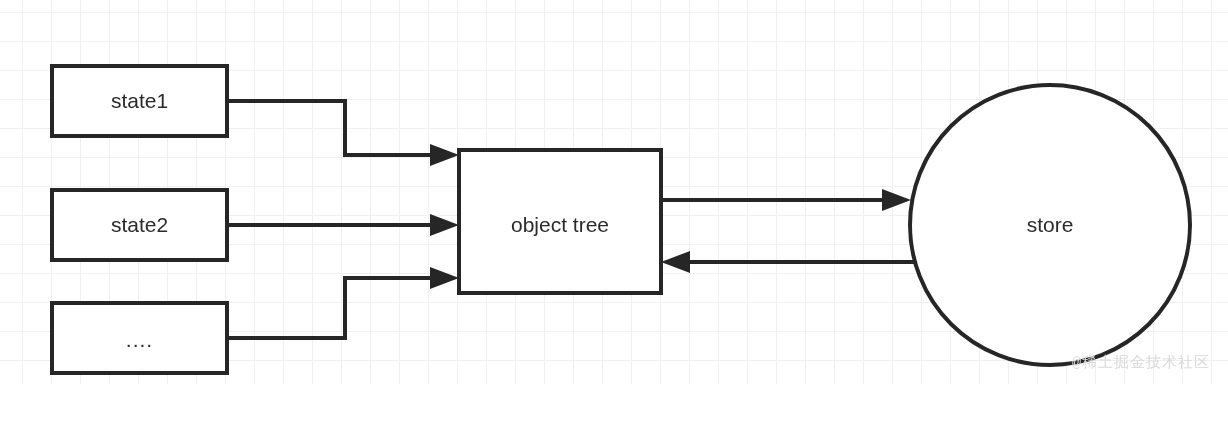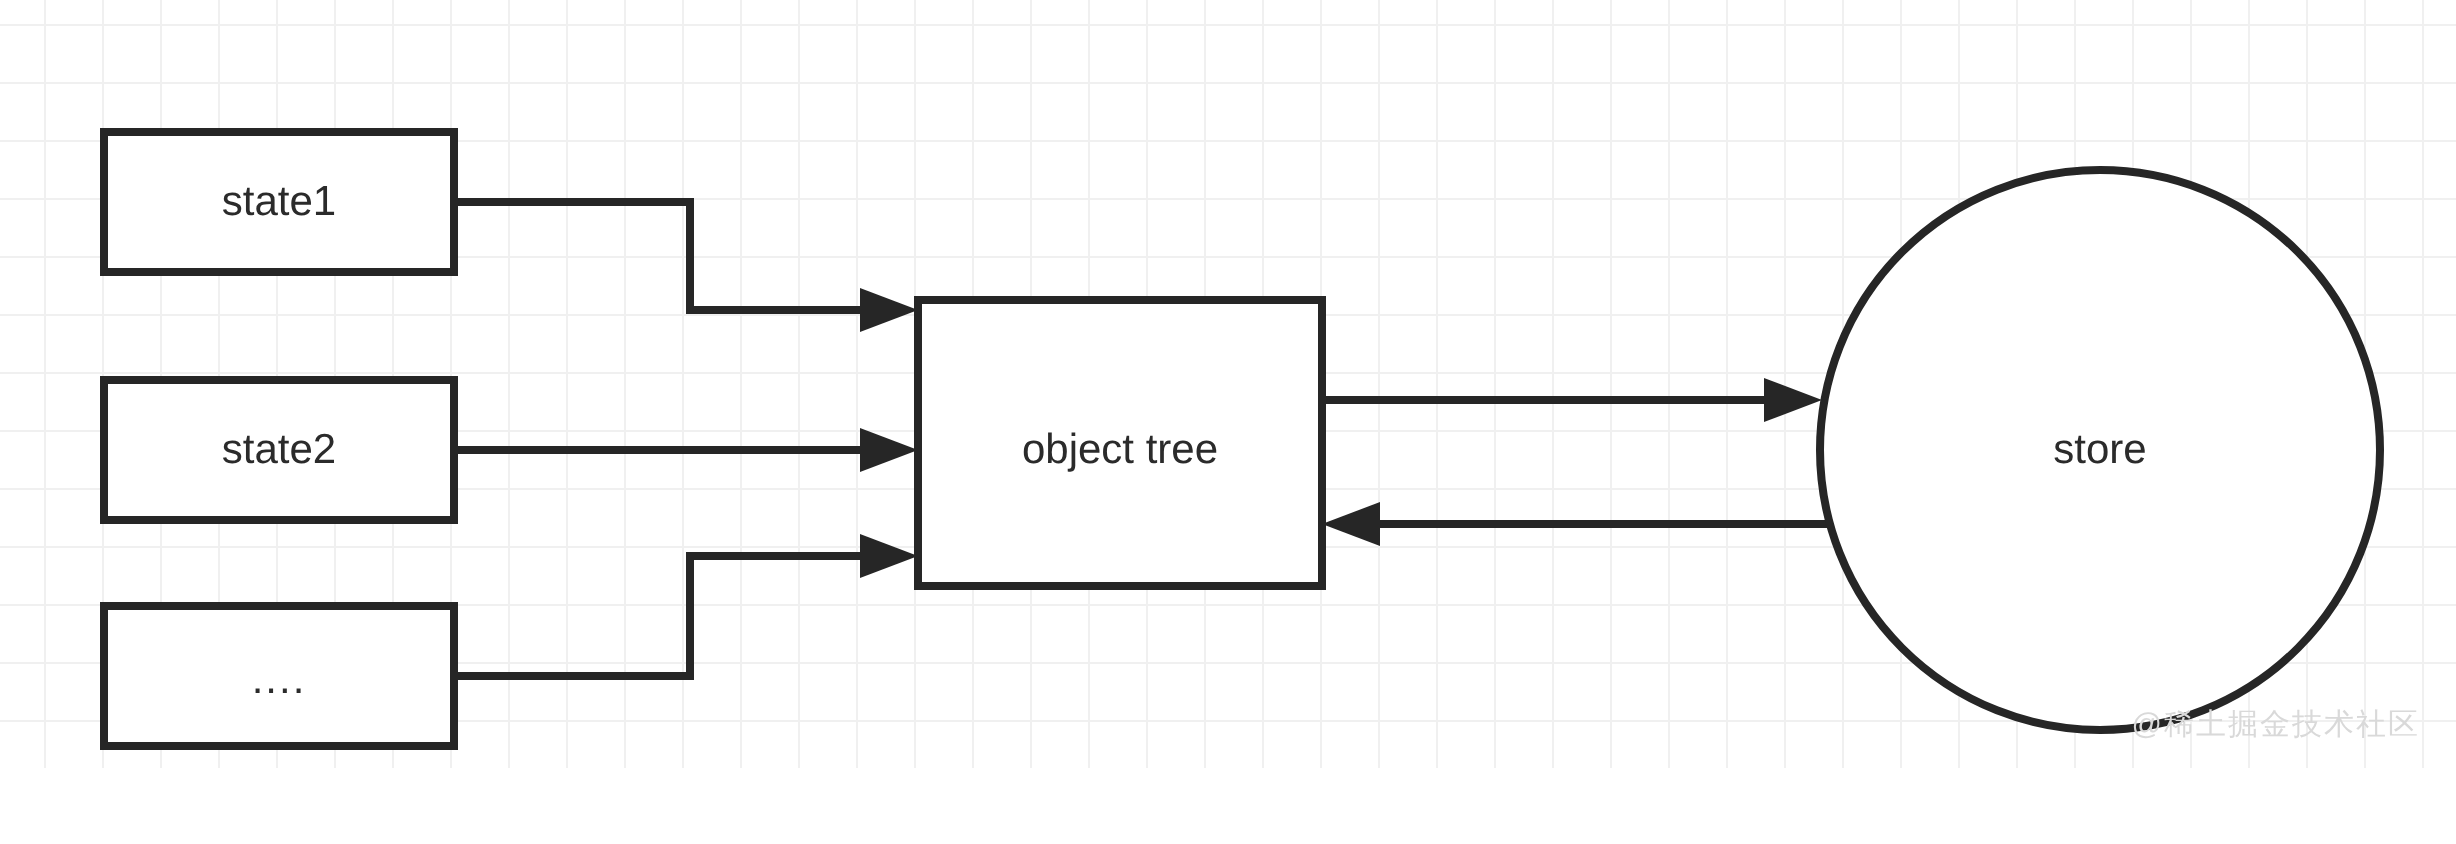--- a/index.html
+++ b/index.html
@@ -57,21 +57,21 @@
     stroke-linejoin: miter;
   }
   .arrow-head {
     fill: #262626;
     stroke: none;
   }
   .watermark {
     position: absolute;
     right: 18px;
     bottom: 12px;
-    font-family: Liberation Sans, sans-serif;
+    font-family: Liberation Mono, monospace;
     font-size: 15px;
     color: #d9d9d9;
     letter-spacing: 1px;
     white-space: nowrap;
     user-select: none;
   }
 </style>
 </head>
 <body>
 

